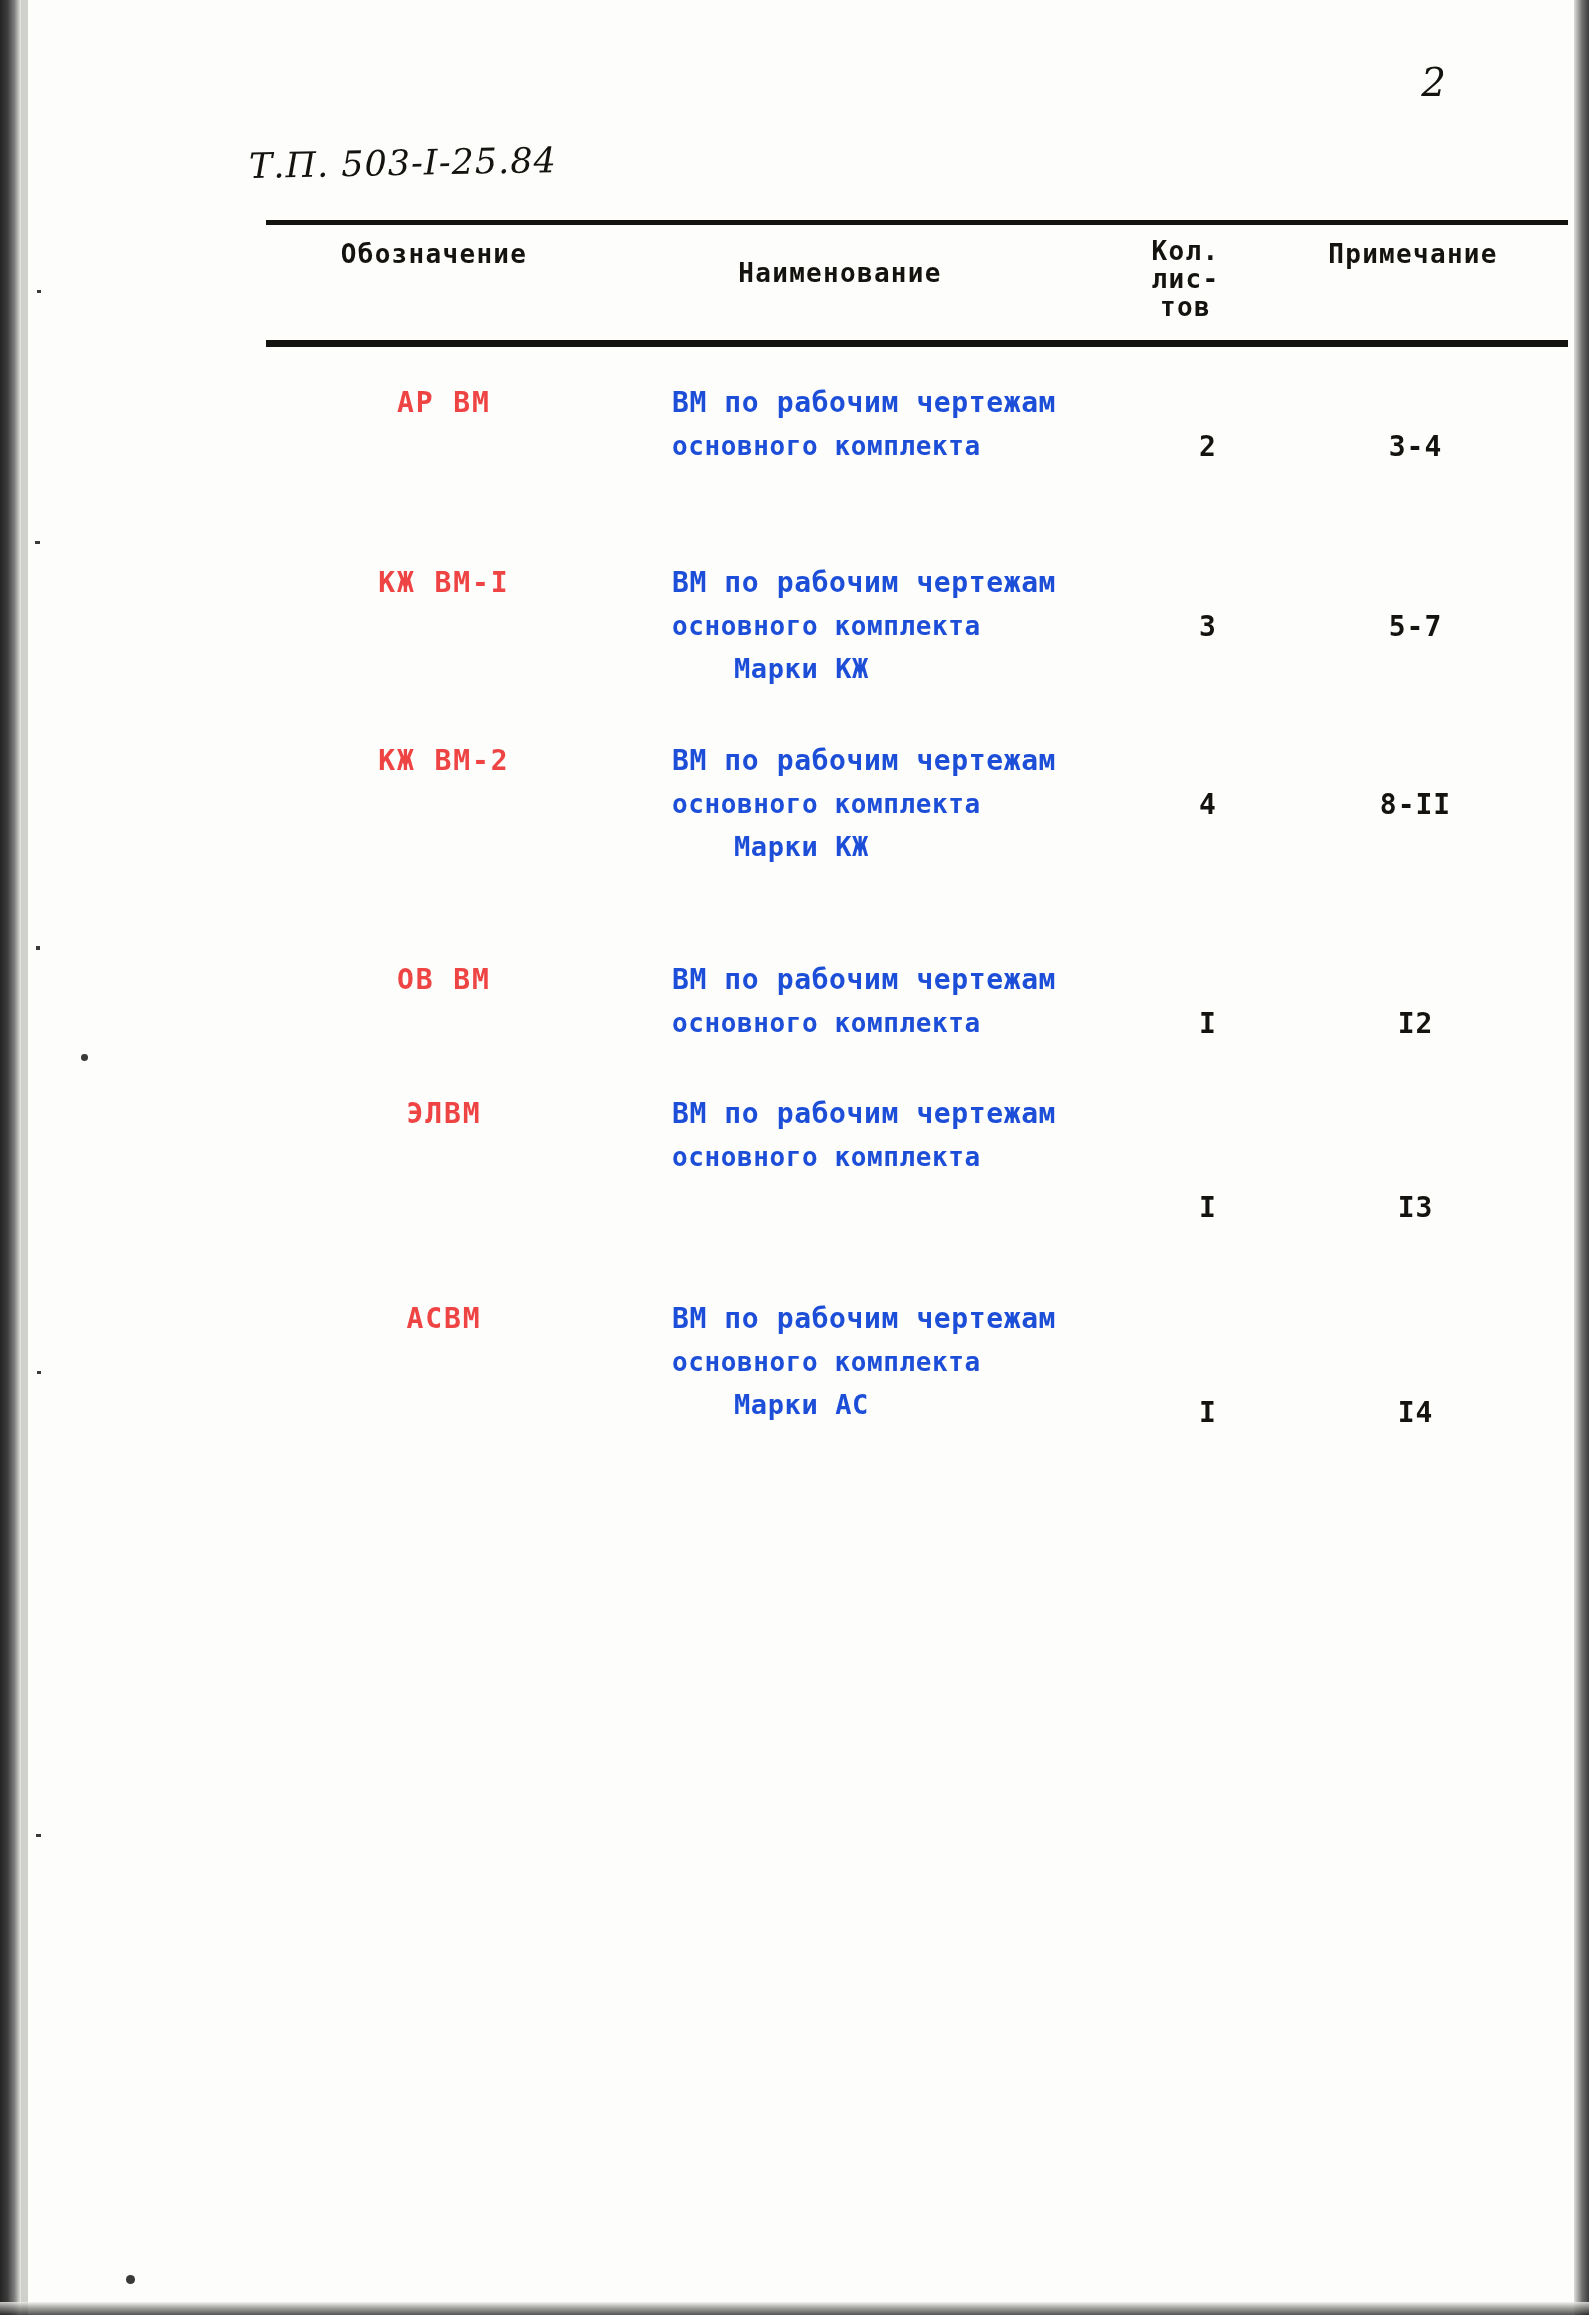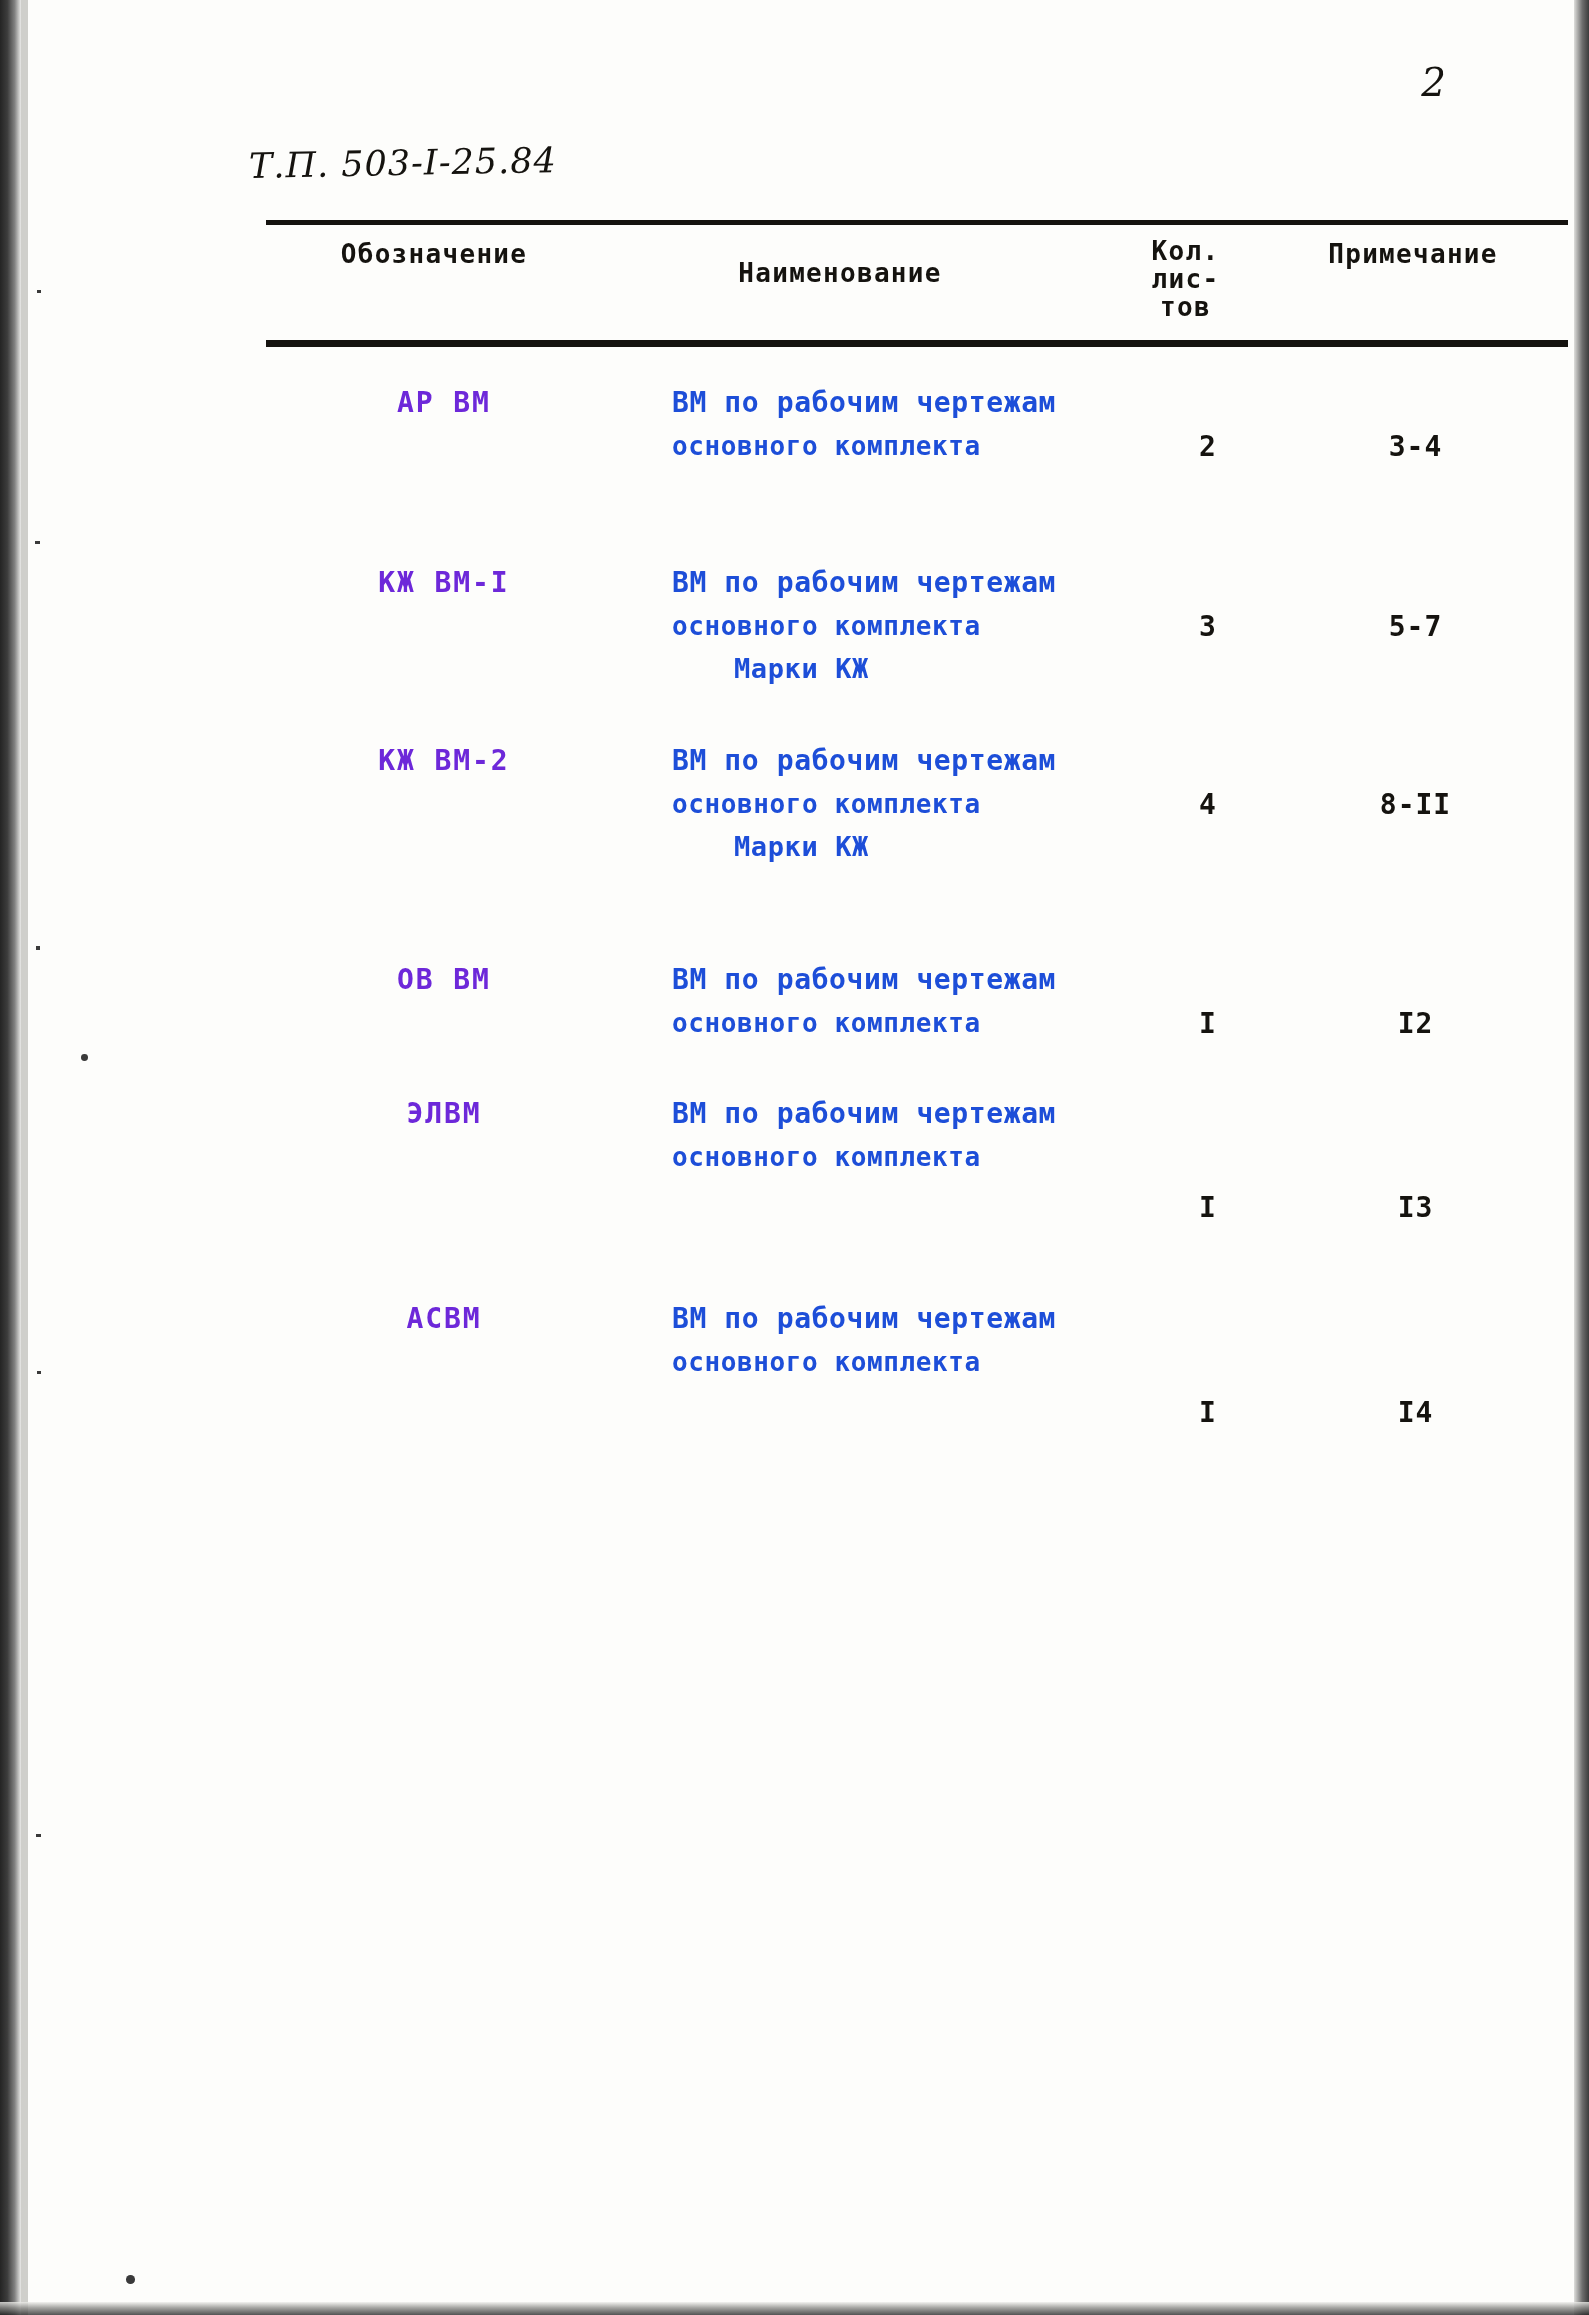--- a/index.html
+++ b/index.html
@@ -102,21 +102,21 @@
     width: 1302px;
     height: 164px;
   }
   .cell-code {
     position: absolute;
     left: 3.9px;
     width: 348px;
     text-align: center;
     font-size: 28px;
     letter-spacing: 1.9px;
-    color: #6d28d9;
+    color: #ef4444;
     font-weight: 700;
   }
   .cell-name {
     position: absolute;
     left: 406px;
     width: 483px;
     font-size: 28px;
     line-height: 1.62;
     letter-spacing: 0.6px;
     color: #1d4ed8;
@@ -228,20 +228,21 @@
       </div>
       <div class="cell-count" style="top:102px;">I</div>
       <div class="cell-note" style="top:102px;">I3</div>
     </div>
 
     <div class="row" style="top:1294px;">
       <div class="cell-code" style="top:7.7px;">АСВМ</div>
       <div class="cell-name" style="top:1.9px;">
         <span>ВМ по рабочим чертежам</span>
         <span class="l2">основного комплекта</span>
+        <span class="l3">Марки АС</span>
       </div>
       <div class="cell-count" style="top:102px;">I</div>
       <div class="cell-note" style="top:102px;">I4</div>
     </div>
 
   </div>
 </div>
 
 
 </body></html>

